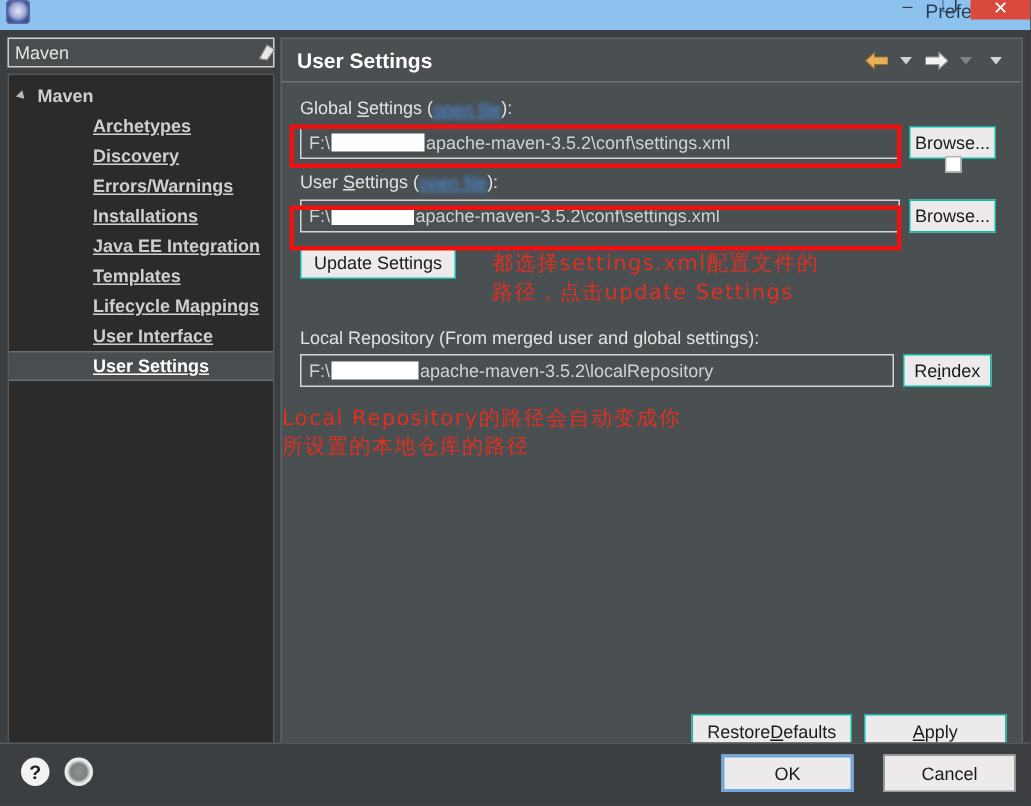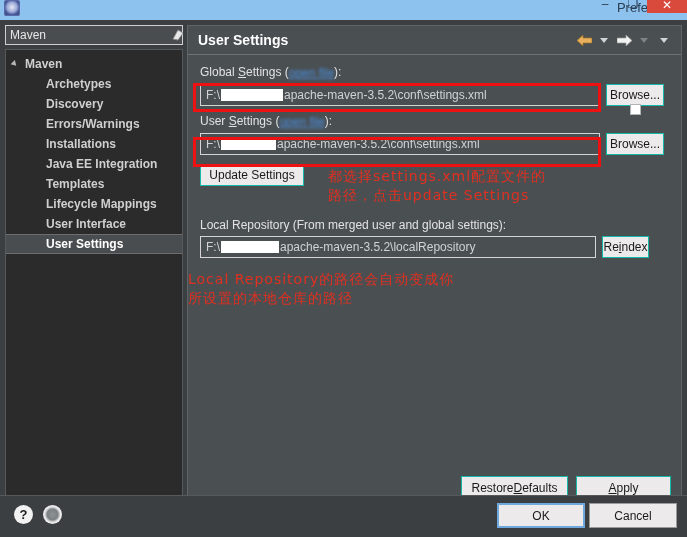--- a/index.html
+++ b/index.html
@@ -123,21 +123,21 @@
   .tree-node {
     height: 20px;
     display: flex;
     align-items: center;
     font-size: 12px;
     font-weight: bold;
     color: #cfcfcf;
     box-sizing: border-box;
   }
   .tree-node.root { padding-left: 6px; }
-  .tree-node.child { padding-left: 40px; }
+  .tree-node.child { padding-left: 56px; text-decoration: underline; }
   .tree-node.selected {
     background: #4a4d4f;
     border-top: 1px solid #6a6e70;
     border-bottom: 1px solid #6a6e70;
     color: #ffffff;
   }
   .tri {
     width: 0; height: 0;
     border-left: 5px solid #b9b9b9;
     border-top: 3.5px solid transparent;
@@ -309,21 +309,21 @@
     font-size: 13px;
     font-weight: bold;
   }
   .ficon.gear {
     background: radial-gradient(circle at 50% 50%, #8e9496 0%, #7c8284 40%, #e9e9e9 58%, #f2f2f2 100%);
   }
   .footer-buttons {
     position: absolute;
     right: 10px; top: 7px;
     display: flex;
-    gap: 4px;
+    gap: 20px;
     text-align: right;
   }
   .btn-wide {
     width: 88px;
     height: 25px;
     background: #eceaea;
     border: 1px solid #9a9a9a;
     color: #1a1a1a;
     font-size: 12px;
     display: flex;
@@ -468,21 +468,21 @@
 
       
       <div class="field-label" style="margin-top:32px;">Local Repository (From merged user and global settings):</div>
 
       <div class="input-wrap">
         <div class="path-field" style="width:396px;">
           <span>F:\</span>
             <span class="redact" style="width:58px;"></span>
             <span>apache-maven-3.5.2\localRepository</span>
         </div>
-        <div class="btn" style="margin-left:6px;width:47px;">
+        <div class="btn" style="margin-left:6px;width:59px;">
             <span>Re</span>
             <u>i</u>
             <span>ndex</span>
           </div>
       </div>
 
       
       <div class="annot" style="left:0; top:215px;"><span>Local Repository的路径会自动变成你</span>
 <span>所设置的本地仓库的路径</span></div>
 

